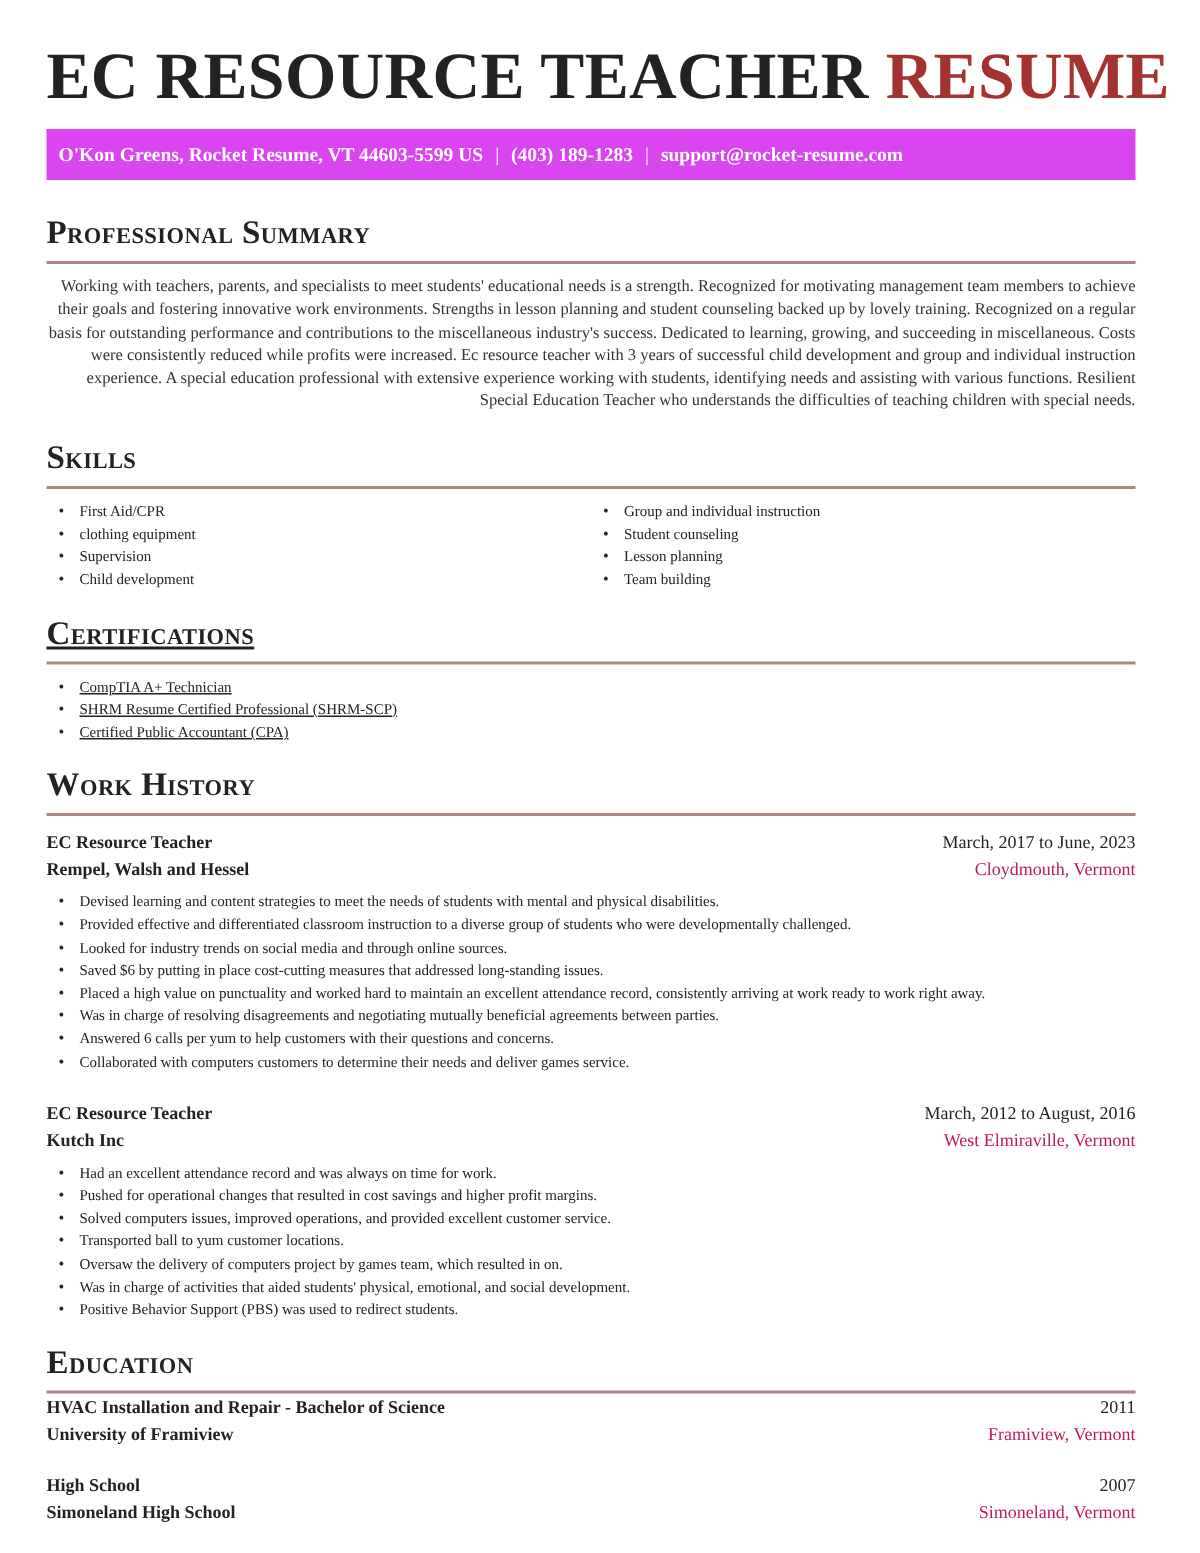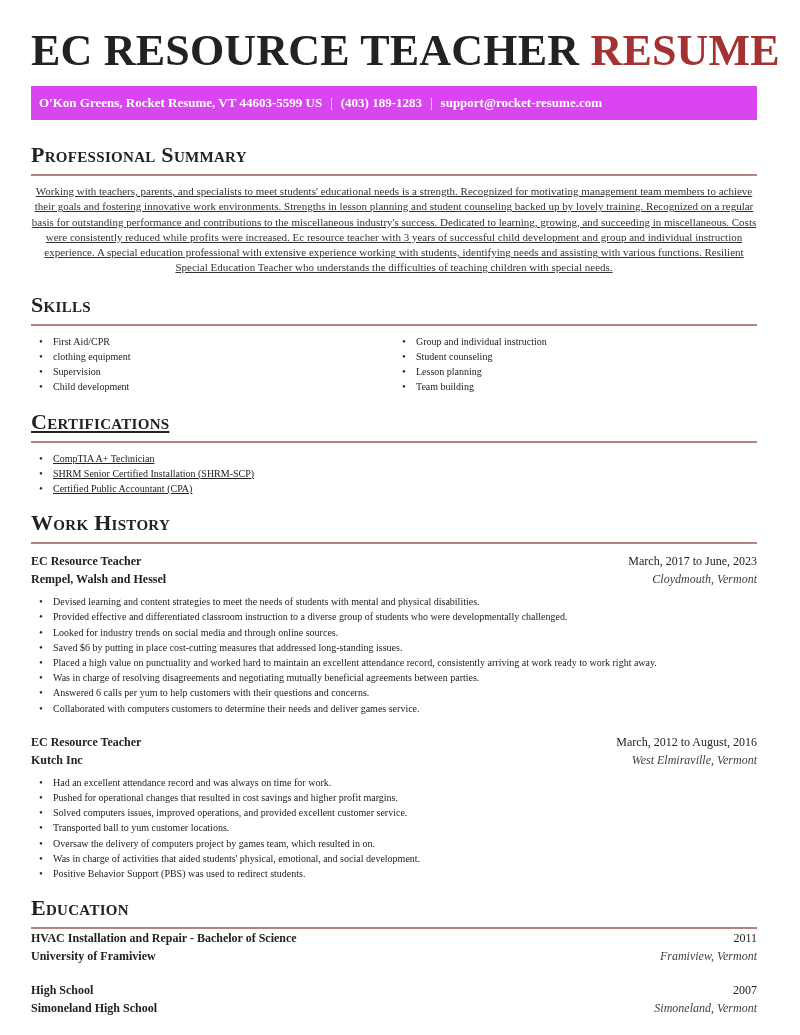--- a/index.html
+++ b/index.html
@@ -52,22 +52,21 @@
     .rule {
       height: 2px;
       background: #b18482;
       margin-top: 6px;
     }
     .summary {
       margin-top: 8px;
       font-size: 11px;
       line-height: 15.3px;
       color: #333333;
-      text-align: center;
-      text-decoration: underline;
+      text-align: right;
     }
     ul.bullets {
       list-style: none;
       margin-top: 8px;
     }
     ul.bullets li {
       position: relative;
       font-size: 10px;
       line-height: 15.2px;
       padding-left: 22px;
@@ -87,21 +86,21 @@
     .skills-grid ul { margin-top: 0; width: 363px; }
     .job-row {
       display: flex;
       justify-content: space-between;
       align-items: baseline;
       font-size: 12px;
       line-height: 18px;
     }
     .job-title, .job-company { font-weight: bold; color: #222222; }
     .job-date { color: #222222; }
-    .job-loc { font-style: italic; color: #404040; }
+    .job-loc { color: #be185d; }
   </style>
 </head>
 <body>
 
 <div class="page">
 
   <h1 class="title"><span>EC RESOURCE TEACHER</span> <span class="accent">RESUME</span></h1>
 
   <div class="contact-bar">
     <span>O'Kon Greens, Rocket Resume, VT 44603-5599 US</span><span class="sep">|</span><span>(403) 189-1283</span><span class="sep">|</span><span>support@rocket-resume.com</span>
@@ -130,21 +129,21 @@
         <li>Team building</li>
       </ul>
     </div>
   </section>
 
   <section style="margin-top:14px;text-decoration:underline;">
     <h2 class="section-title">Certifications</h2>
     <div class="rule"></div>
     <ul class="bullets">
       <li>CompTIA A+ Technician</li>
-      <li>SHRM Senior Certified Installation (SHRM-SCP)</li>
+      <li>SHRM Resume Certified Professional (SHRM-SCP)</li>
       <li>Certified Public Accountant (CPA)</li>
     </ul>
   </section>
 
   <section style="margin-top:14px;">
     <h2 class="section-title">Work History</h2>
     <div class="rule"></div>
 
     <div style="margin-top:8px;">
       <div class="job-row">

